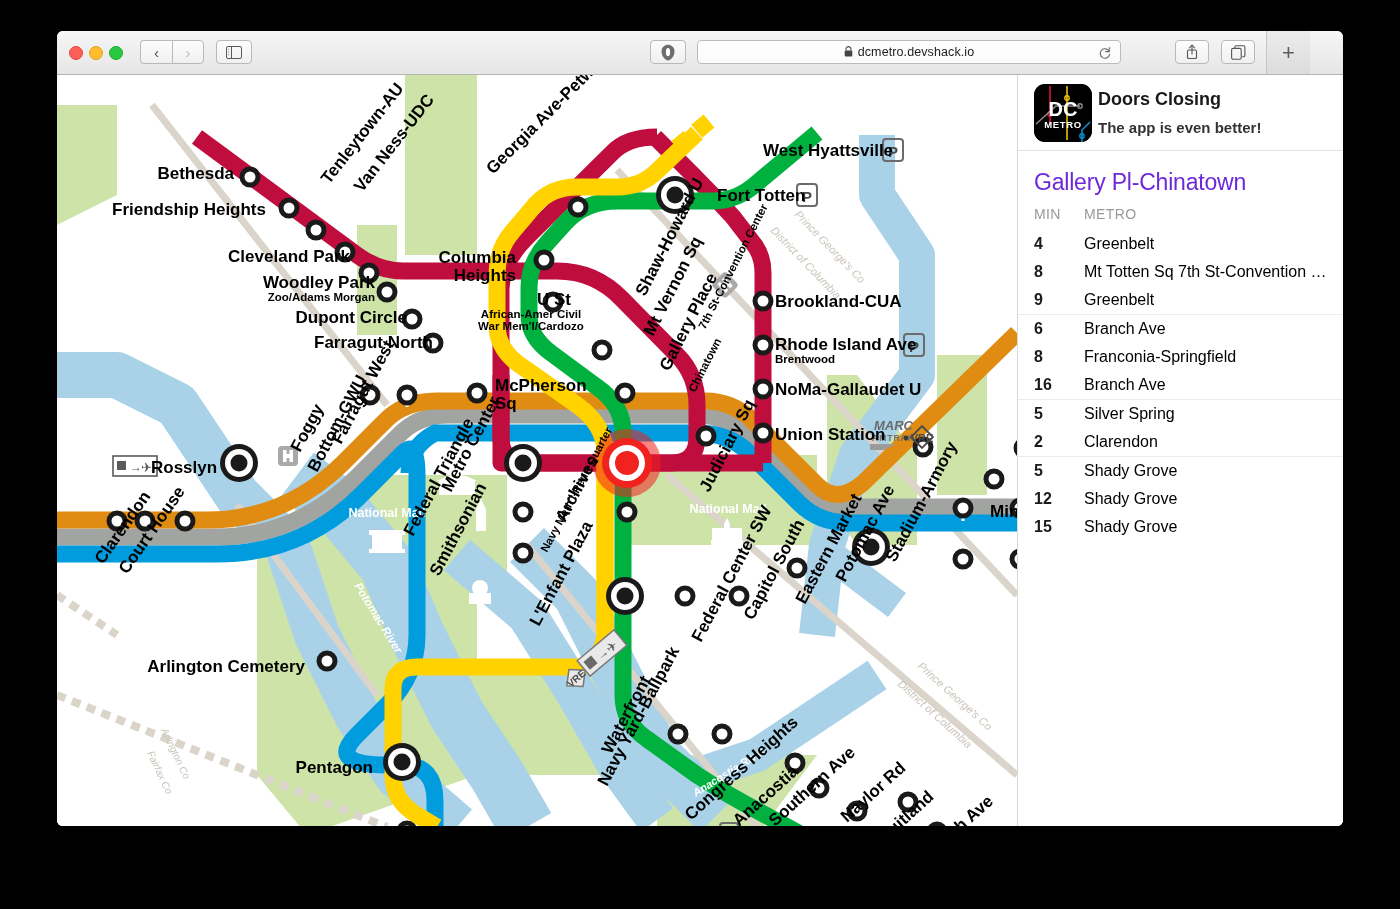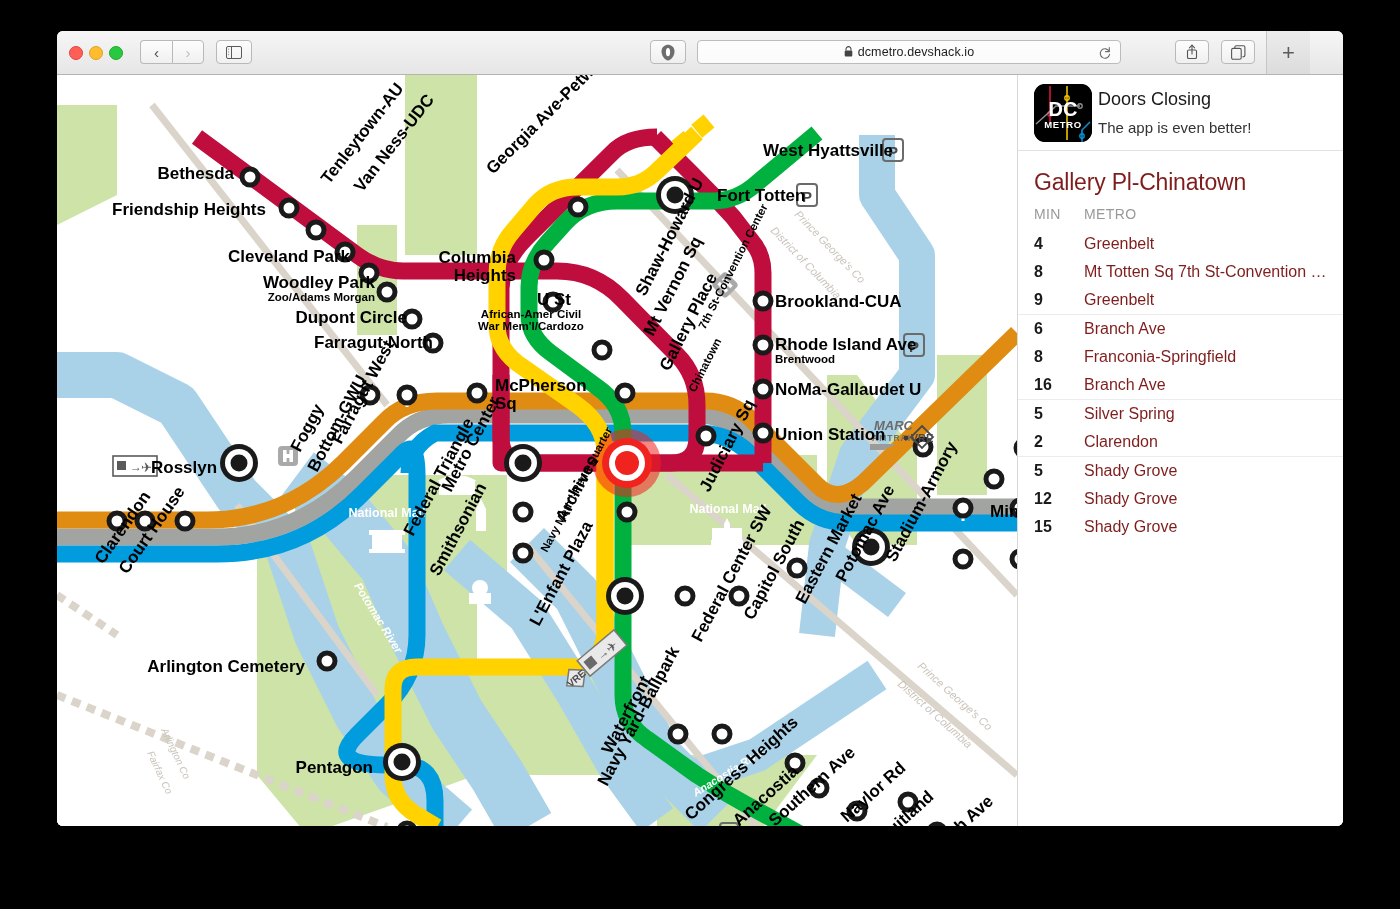--- a/index.html
+++ b/index.html
@@ -54,33 +54,33 @@
   #map-pane{position:absolute;left:0;top:0;width:960px;height:752px;
             overflow:hidden;background:#fff;}
   #map-svg{position:absolute;left:0;top:0;}
 
   
   #panel{position:absolute;left:960px;top:0;width:326px;height:752px;
          background:#fff;border-left:1px solid #d8d8d8;box-sizing:border-box;}
   #ad{display:flex;align-items:center;gap:6px;padding:14px 14px 14px 16px;
       border-bottom:1px solid #e2e2e2;height:76px;box-sizing:border-box;}
   #ad-logo{width:58px;height:58px;border-radius:11px;background:#000;flex:none;position:relative;overflow:hidden;}
-  #ad-text{min-width:0;}
+  #ad-text{min-width:0;font-weight:bold;}
   #ad-title{font-size:18px;color:#1a1a1a;line-height:1.25;}
   #ad-sub{font-size:15px;color:#333;line-height:1.3;margin-top:8px;}
 
-  #station-name{font-size:23px;color:#7f1d1d;padding:18px 16px 0 16px;letter-spacing:-.2px;}
+  #station-name{font-size:23px;color:#6d28d9;padding:18px 16px 0 16px;letter-spacing:-.2px;}
   #col-head{display:flex;padding:10px 16px 8px 16px;font-size:14px;color:#999;letter-spacing:.4px;}
   #col-head .c-min{width:50px;}
 
   .group{border-top:1px solid #ececec;}
   .group.first{border-top:none;}
   .train-row{display:flex;align-items:baseline;padding:5px 16px;}
   .train-row .t-min{width:50px;font-size:16px;font-weight:bold;color:#1a1a1a;}
-  .train-row .t-dest{font-size:16px;color:#7f1d1d;white-space:nowrap;overflow:hidden;text-overflow:ellipsis;}
+  .train-row .t-dest{font-size:16px;color:#000000;white-space:nowrap;overflow:hidden;text-overflow:ellipsis;}
 
   
   .stn{font-family:"Liberation Sans",sans-serif;font-weight:bold;fill:#000;}
   .stn-sub{font-family:"Liberation Sans",sans-serif;font-weight:bold;fill:#000;}
   .geo{font-family:"Liberation Sans",sans-serif;fill:#c9c3ba;font-style:italic;}
   .parklbl{font-family:"Liberation Sans",sans-serif;fill:#fff;font-weight:bold;}
   .riverlbl{font-family:"Liberation Sans",sans-serif;fill:#fff;font-weight:bold;font-style:italic;}
 </style>
 </head>
 <body>

